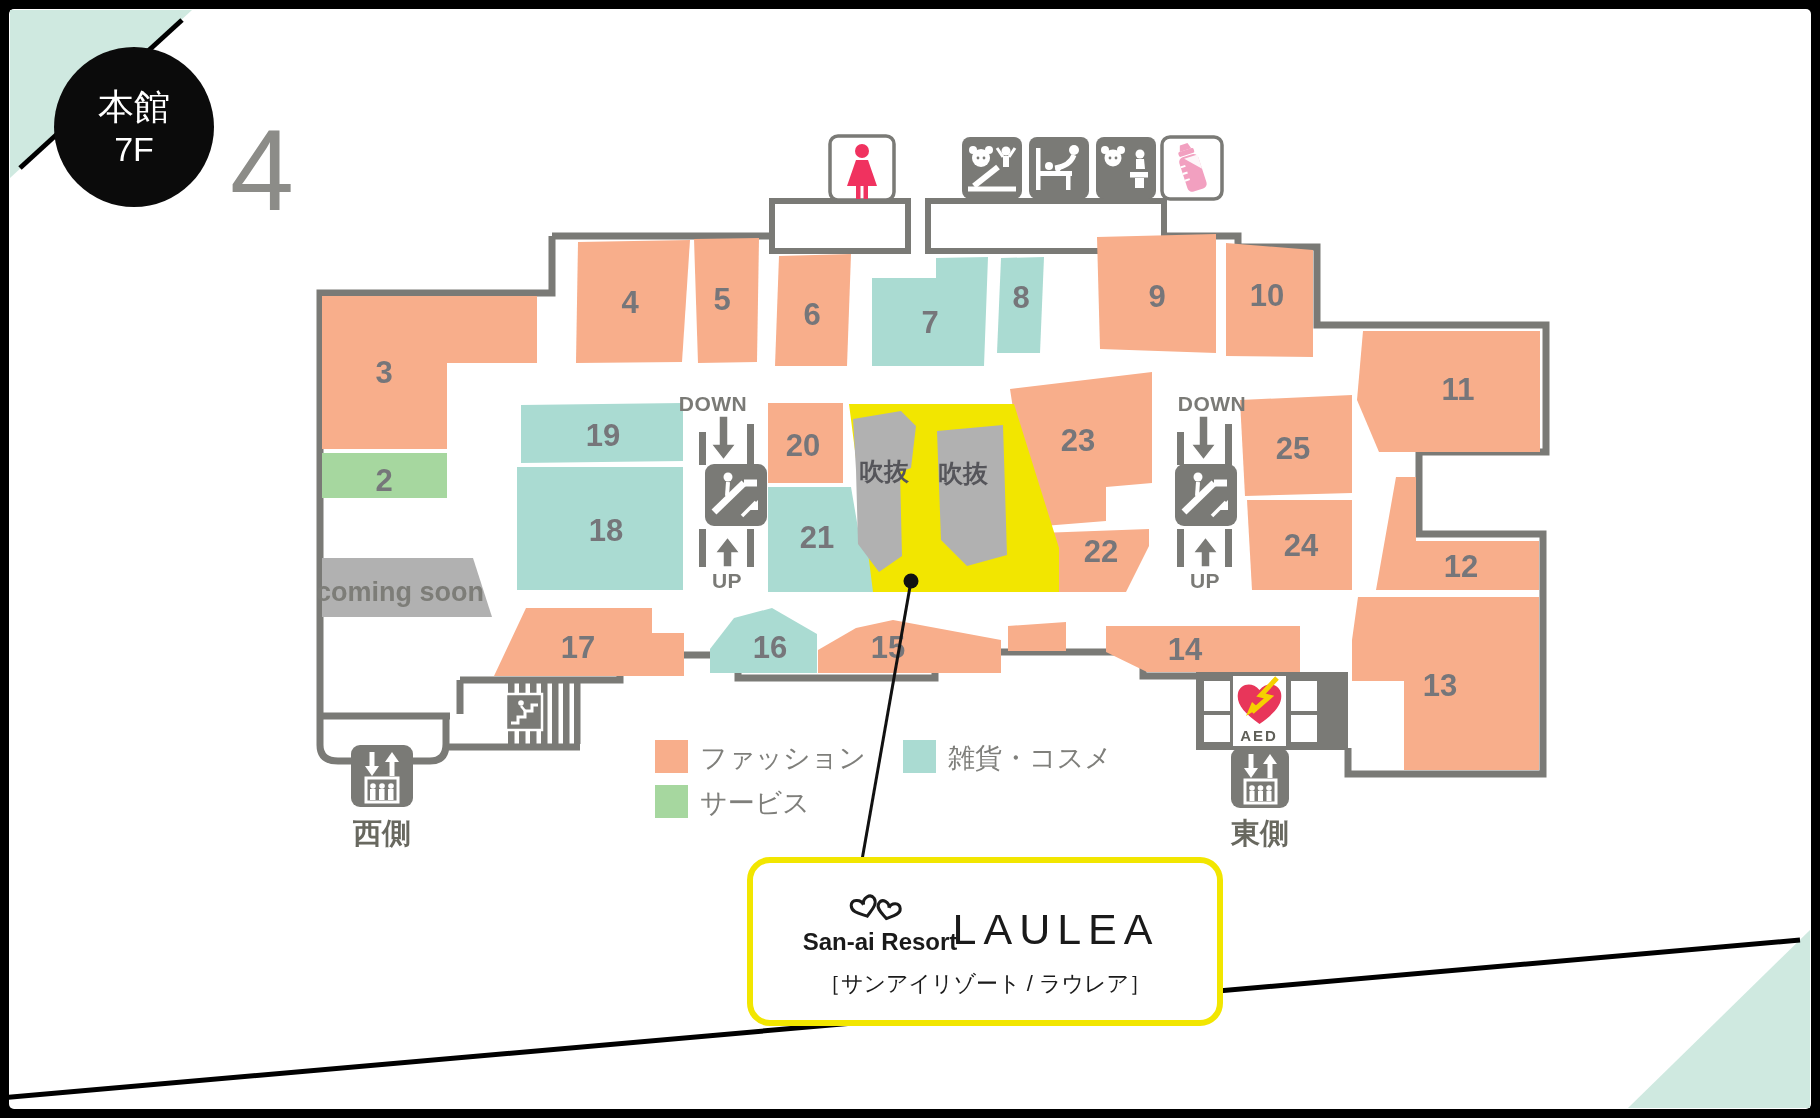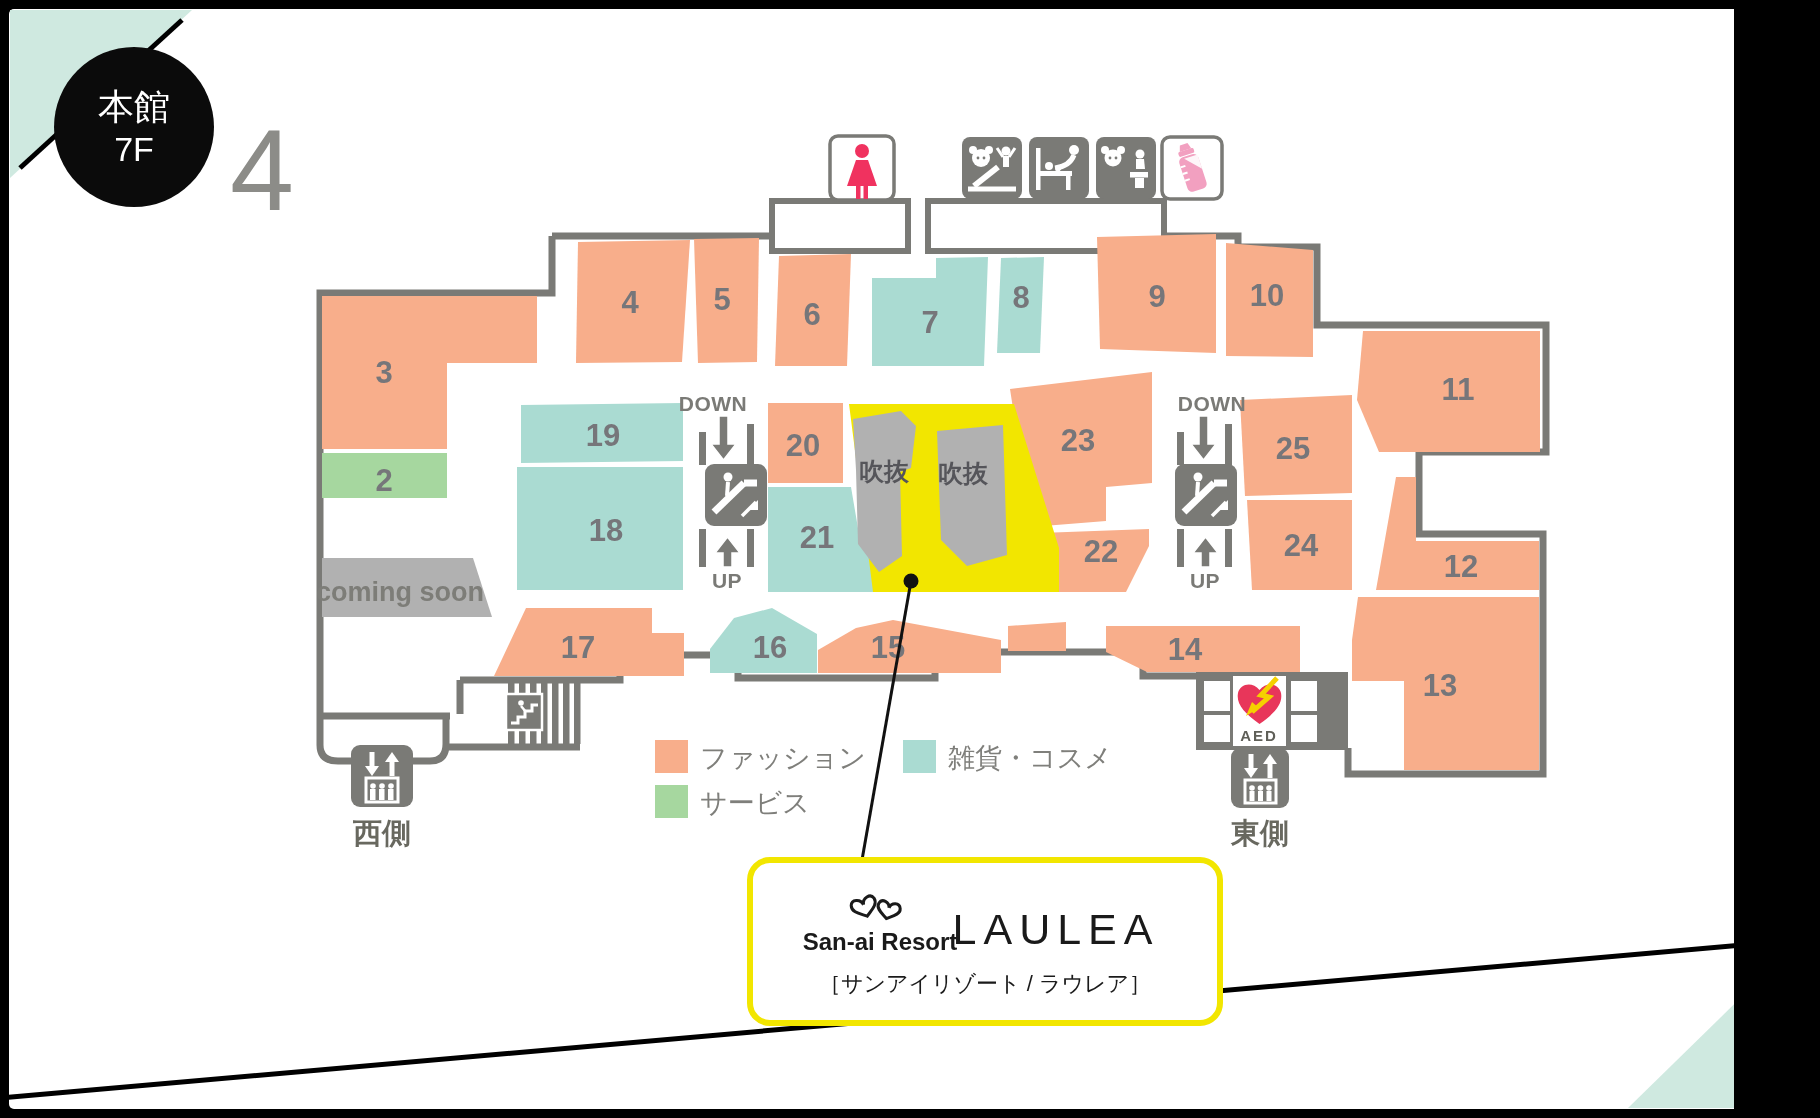--- a/index.html
+++ b/index.html
@@ -1,16 +1,16 @@
 <!DOCTYPE html>
 <html><head>
 <meta charset="utf-8">
 <style>
   html,body{margin:0;padding:0;background:#000;}
-  .stage{position:relative;width:1690px;height:1118px;overflow:hidden;background:#000;padding-left:44px;}
+  .stage{position:relative;width:1820px;height:1118px;overflow:hidden;background:#000;}
   svg{position:absolute;left:0;top:0;}
   text{font-family:"Liberation Sans","DejaVu Sans",sans-serif;}
   .wall{stroke:#7A7A76;stroke-width:7;fill:none;stroke-linejoin:miter;}
   .roombox{stroke:#7A7A76;stroke-width:6;fill:#fff;}
   .c-fashion{fill:#F8AE8B;}
   .c-goods{fill:#AADBD2;}
   .c-service{fill:#A6D79F;}
   .c-gray{fill:#B1B1B1;}
   .c-yellow{fill:#F2E600;}
   .num{font-weight:700;font-size:31px;fill:#76767A;}

